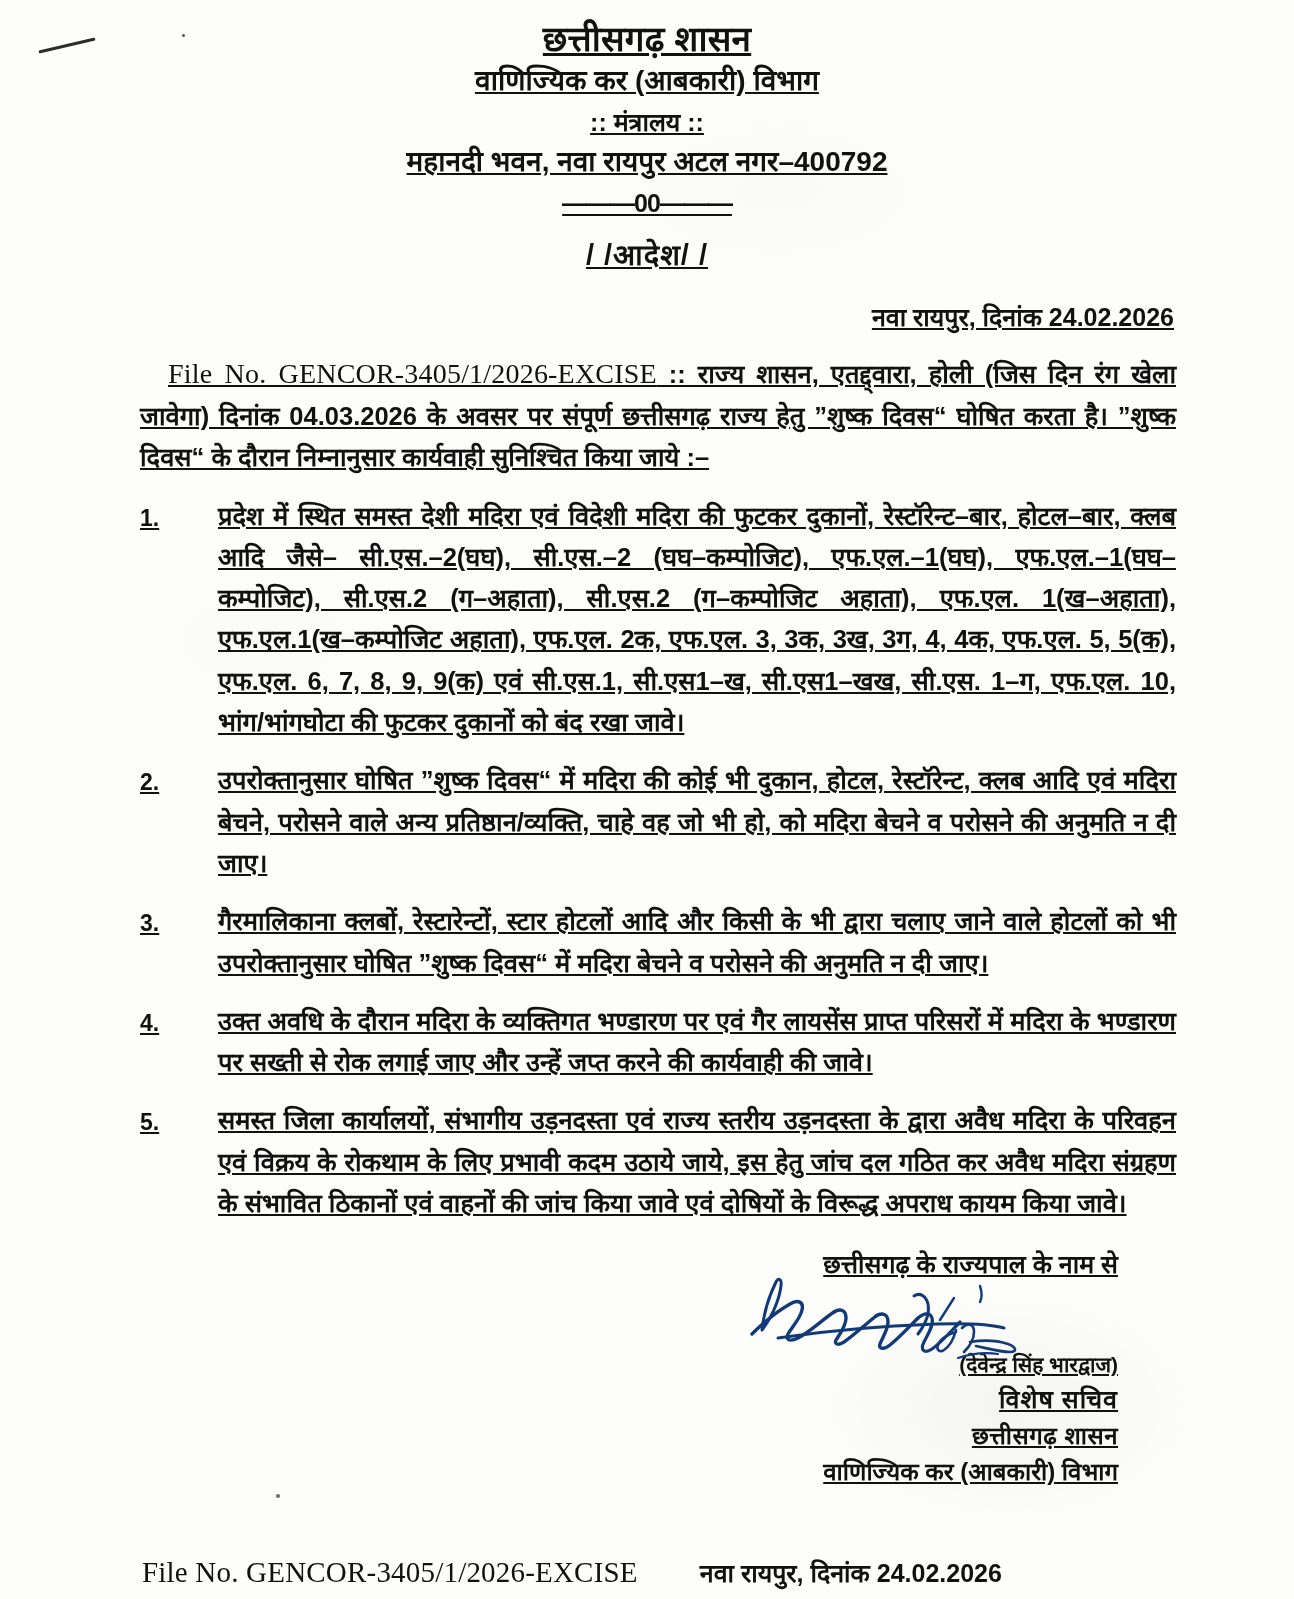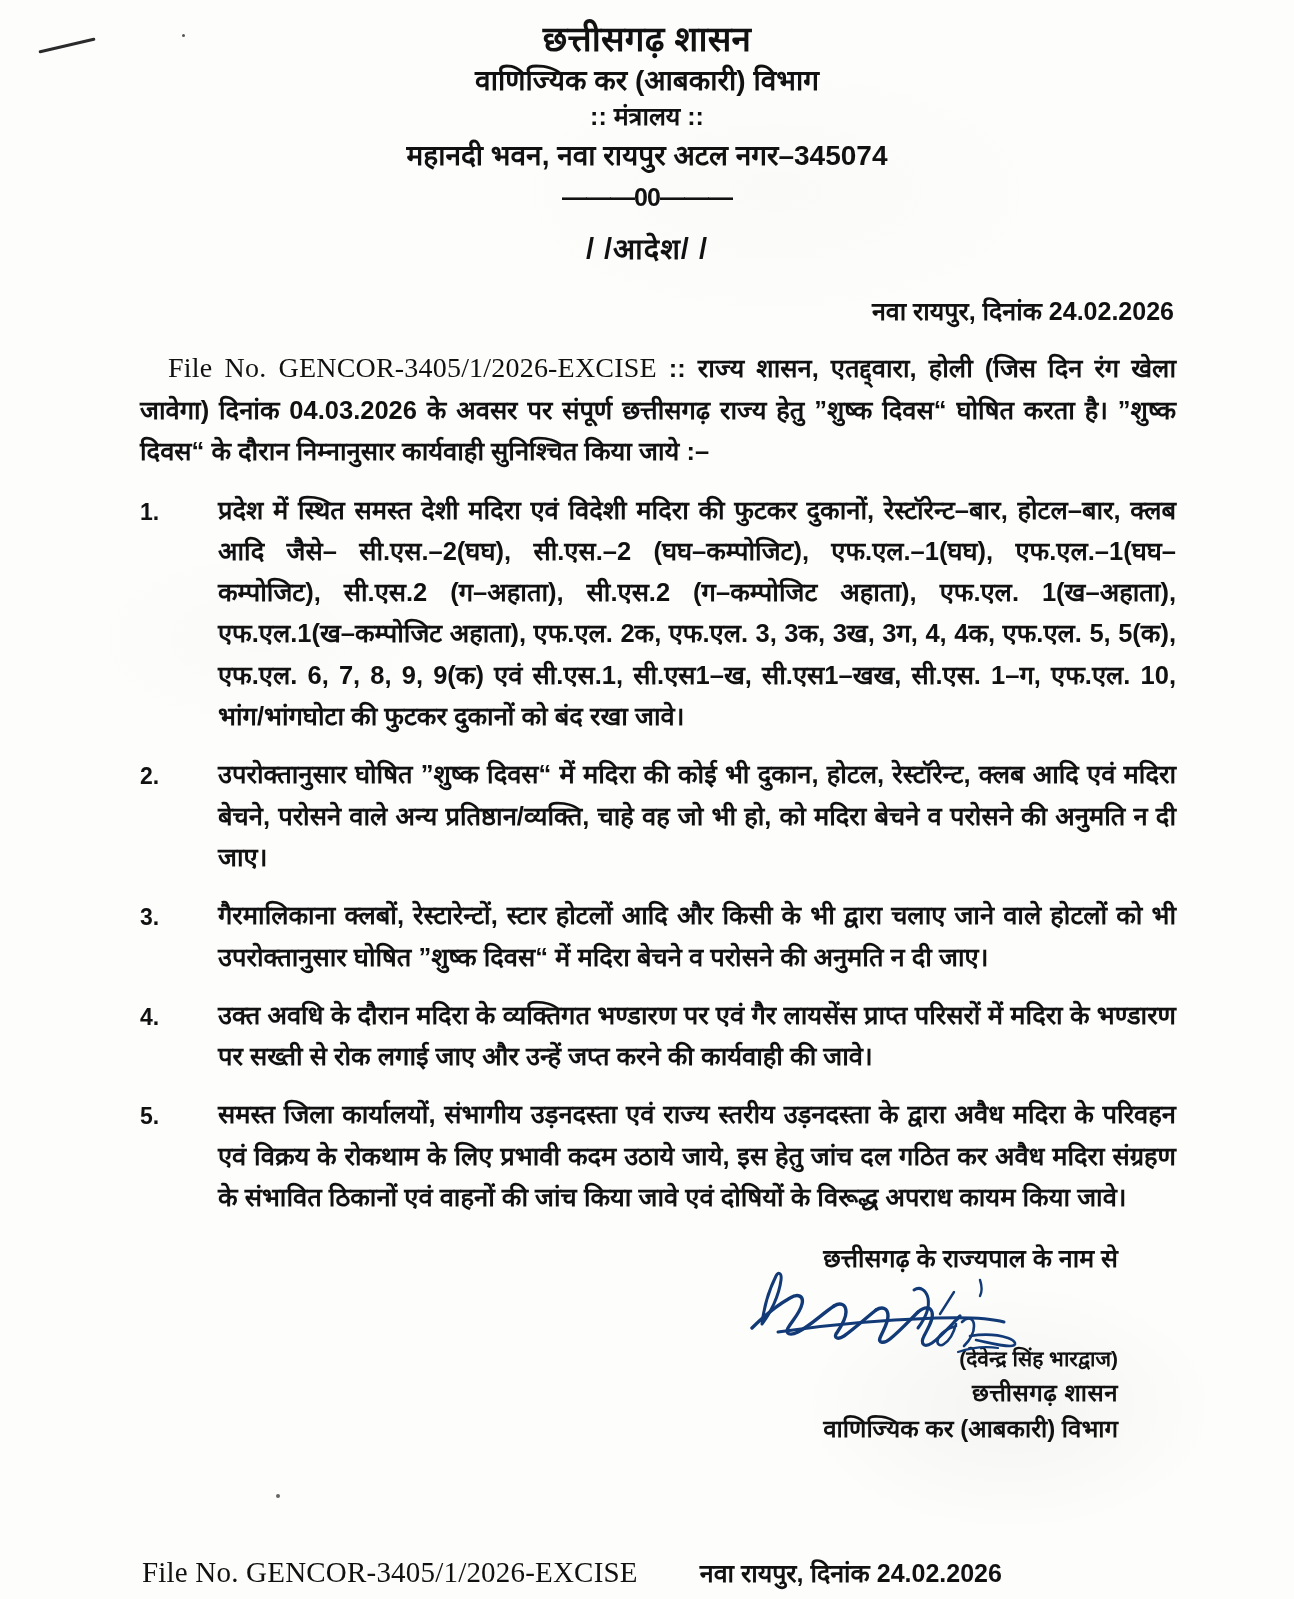--- a/index.html
+++ b/index.html
@@ -28,20 +28,21 @@
     background:
       radial-gradient(ellipse 300px 180px at 78% 88%, rgba(0,0,0,0.035), rgba(0,0,0,0) 70%),
       radial-gradient(ellipse 260px 140px at 20% 40%, rgba(0,0,0,0.012), rgba(0,0,0,0) 70%),
       radial-gradient(ellipse 420px 200px at 60% 12%, rgba(0,0,0,0.010), rgba(0,0,0,0) 70%);
     pointer-events: none;
     z-index: 0;
   }
   .content {
     position: relative;
     z-index: 2;
+    text-decoration: underline;
   }
 
   
   .pen-mark {
     position: absolute;
     left: 38px;
     top: 44px;
     width: 58px;
     height: 3px;
     background: #2b2b2b;
@@ -84,20 +85,21 @@
   .dept-name {
     font-size: 28px;
     font-weight: bold;
     line-height: 1.3;
     margin-top: 4px;
   }
   .ministry {
     font-size: 25px;
     font-weight: bold;
     line-height: 1.3;
+    margin-top: 6px;
   }
   .address {
     font-size: 28px;
     font-weight: bold;
     line-height: 1.3;
     margin-top: 6px;
   }
   .rule-00 {
     font-size: 25px;
     font-weight: bold;
@@ -244,21 +246,21 @@
   <div class="pen-mark"></div>
   <div class="pen-dot"></div>
   <div class="stray-dot-2"></div>
 
   <div class="content">
 
     <div class="header">
       <div class="org-name">छत्तीसगढ़ शासन</div>
       <div class="dept-name">वाणिज्यिक कर (आबकारी) विभाग</div>
       <div class="ministry">:: मंत्रालय ::</div>
-      <div class="address">महानदी भवन, नवा रायपुर अटल नगर–345074</div>
+      <div class="address">महानदी भवन, नवा रायपुर अटल नगर–400792</div>
       <div class="rule-00">———00———</div>
       <div class="order-word">/ /आदेश/ /</div>
     </div>
 
     <div class="body-wrap">
 
       <div class="place-date">नवा रायपुर, दिनांक 24.02.2026</div>
 
       <div class="lead-para">
         <span class="serif-file">File No. GENCOR-3405/1/2026-EXCISE</span><span> :: राज्य शासन, एतद्द्वारा, होली (जिस दिन रंग खेला जावेगा) दिनांक 04.03.2026 के अवसर पर संपूर्ण छत्तीसगढ़ राज्य हेतु ”शुष्क दिवस“ घोषित करता है। ”शुष्क दिवस“ के दौरान निम्नानुसार कार्यवाही सुनिश्चित किया जाये :–</span>
@@ -307,20 +309,21 @@
               <path d="M238 58 C236 66, 232 74, 226 78 C222 81, 218 78, 220 73 C222 67, 230 62, 238 60" stroke-width="2.6"></path>
               <path d="M244 56 C250 50, 256 52, 256 60 C256 68, 250 76, 246 80" stroke-width="2.6"></path>
               <path d="M252 70 C264 68, 278 68, 290 72 C298 75, 300 80, 292 80 C282 80, 268 76, 258 74" stroke-width="2.6"></path>
               <path d="M240 86 C252 82, 266 80, 280 82" stroke-width="2.2"></path>
               <path d="M262 14 C264 20, 264 26, 262 30" stroke-width="2.4"></path>
             </g>
           </svg>
         </div>
 
         <div class="signatory-name">(देवेन्द्र सिंह भारद्वाज)</div>
+        <div class="designation">विशेष सचिव</div>
         <div class="sign-org">छत्तीसगढ़ शासन</div>
         <div class="sign-dept">वाणिज्यिक कर (आबकारी) विभाग</div>
       </div>
 
     </div>
 
   </div>
 
   <div class="footer">
     <div class="footer-file">File No. GENCOR-3405/1/2026-EXCISE</div>

